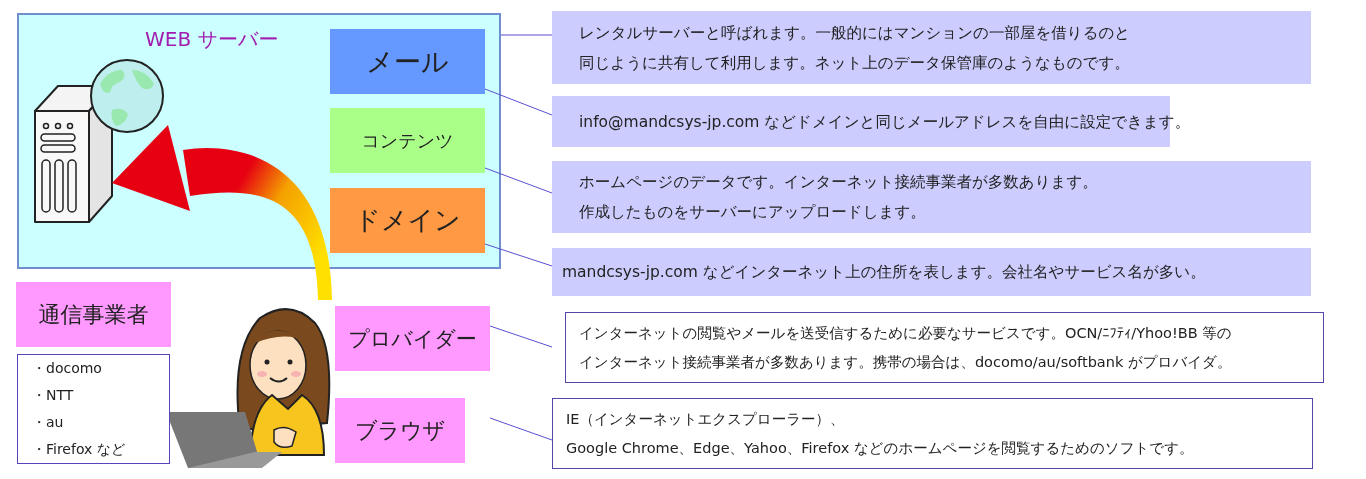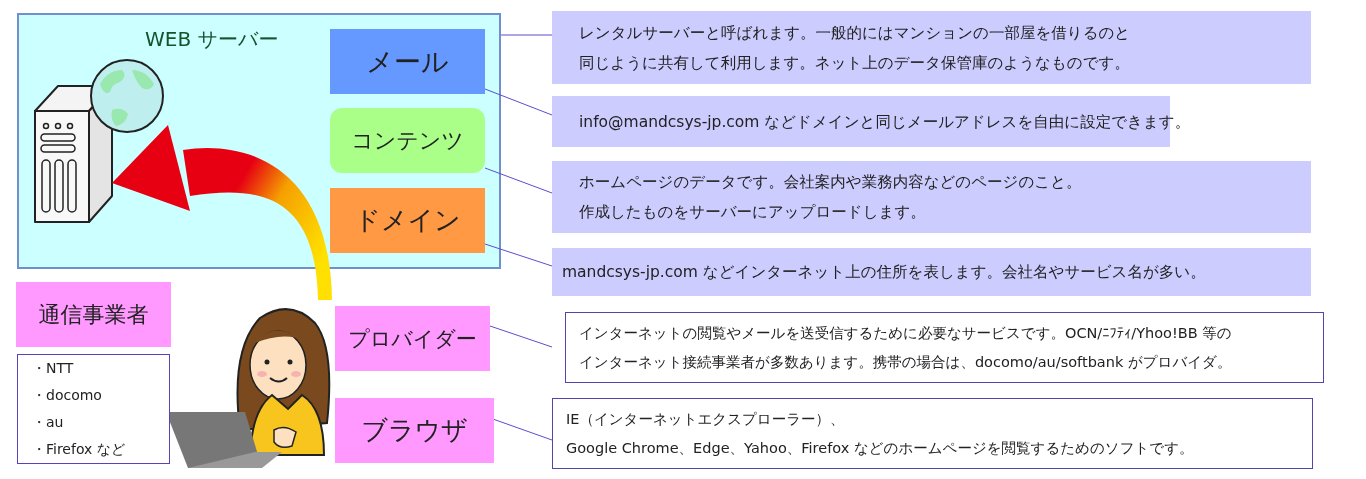--- a/index.html
+++ b/index.html
@@ -1,28 +1,28 @@
 <!DOCTYPE html>
 <html><head>
   <meta charset="utf-8">
   <style>
     html, body { margin: 0; padding: 0; background: #ffffff; }
     body { width: 1366px; height: 479px; position: relative; overflow: hidden;
            font-family: "DejaVu Sans", "Liberation Sans", sans-serif; color: #222; }
     .abs { position: absolute; box-sizing: border-box; }
     .server-panel { left: 17px; top: 13px; width: 484px; height: 256px;
                     background: #ccffff; border: 2px solid #6f8fcf; }
-    .server-title { left: 145px; top: 26px; font-size: 20px; color: #14532d; white-space: nowrap; }
+    .server-title { left: 145px; top: 26px; font-size: 20px; color: #a21caf; white-space: nowrap; }
     .tag { display: flex; align-items: center; justify-content: center; color: #222; white-space: nowrap; font-family: Liberation Serif, serif; }
     .tag-mail { left: 330px; top: 29px; width: 155px; height: 65px; background: #6699ff; font-size: 27px; }
-    .tag-contents { left: 330px; top: 108px; width: 155px; height: 65px; background: #aaff88; font-size: 22px; border-radius: 12px; }
+    .tag-contents { left: 330px; top: 108px; width: 155px; height: 65px; background: #aaff88; font-size: 18px; }
     .tag-domain { left: 330px; top: 188px; width: 155px; height: 65px; background: #ff9944; font-size: 26px; }
     .tag-carrier { left: 16px; top: 282px; width: 155px; height: 65px; background: #ff99ff; font-size: 22px; }
     .tag-provider { left: 335px; top: 306px; width: 155px; height: 65px; background: #ff99ff; font-size: 21px; }
-    .tag-browser { left: 335px; top: 398px; width: 159px; height: 65px; background: #ff99ff; font-size: 26px; }
+    .tag-browser { left: 335px; top: 398px; width: 130px; height: 65px; background: #ff99ff; font-size: 22px; }
     .carrier-list { left: 17px; top: 354px; width: 153px; height: 110px; border: 1px solid #5544bb;
                     background: #fff; padding: 2px 0 0 14px; font-size: 14px; }
     .carrier-list div { height: 27px; line-height: 23px; white-space: nowrap; }
     .desc { padding-left: 27px; font-size: 15.5px; line-height: 30px; white-space: nowrap; color: #222;
             display: flex; flex-direction: column; justify-content: center; }
     .desc-fill { background: #ccccff; }
     .desc-outline { background: #ffffff; border: 1px solid #5544aa; font-size: 14.5px; line-height: 29px; padding-left: 13px; }
     .d1 { left: 552px; top: 11px; width: 759px; height: 73px; }
     .d2 { left: 552px; top: 96px; width: 618px; height: 51px; }
     .d3 { left: 552px; top: 161px; width: 759px; height: 72px; }
@@ -97,38 +97,38 @@
     <line x1="490" y1="418" x2="552" y2="440"></line>
   </g>
 </svg>
 
 <div class="abs tag tag-mail">メール</div>
 <div class="abs tag tag-contents">コンテンツ</div>
 <div class="abs tag tag-domain">ドメイン</div>
 
 <div class="abs tag tag-carrier">通信事業者</div>
 <div class="abs carrier-list">
+  <div>・docomo</div>
   <div>・NTT</div>
-  <div>・docomo</div>
   <div>・au</div>
   <div>・Firefox など</div>
 </div>
 
 <div class="abs tag tag-provider">プロバイダー</div>
 <div class="abs tag tag-browser">ブラウザ</div>
 
 <div class="abs desc desc-fill d1">
   <div>レンタルサーバーと呼ばれます。一般的にはマンションの一部屋を借りるのと</div>
   <div>同じように共有して利用します。ネット上のデータ保管庫のようなものです。</div>
 </div>
 <div class="abs desc desc-fill d2">
   <div>info@mandcsys-jp.com などドメインと同じメールアドレスを自由に設定できます。</div>
 </div>
 <div class="abs desc desc-fill d3">
-  <div>ホームページのデータです。会社案内や業務内容などのページのこと。</div>
+  <div>ホームページのデータです。インターネット接続事業者が多数あります。</div>
   <div>作成したものをサーバーにアップロードします。</div>
 </div>
 <div class="abs desc desc-fill d4">
   <div>mandcsys-jp.com などインターネット上の住所を表します。会社名やサービス名が多い。</div>
 </div>
 <div class="abs desc desc-outline d5">
   <div>インターネットの閲覧やメールを送受信するために必要なサービスです。OCN/ﾆﾌﾃｨ/Yhoo!BB 等の</div>
   <div>インターネット接続事業者が多数あります。携帯の場合は、docomo/au/softbank がプロバイダ。</div>
 </div>
 <div class="abs desc desc-outline d6">

